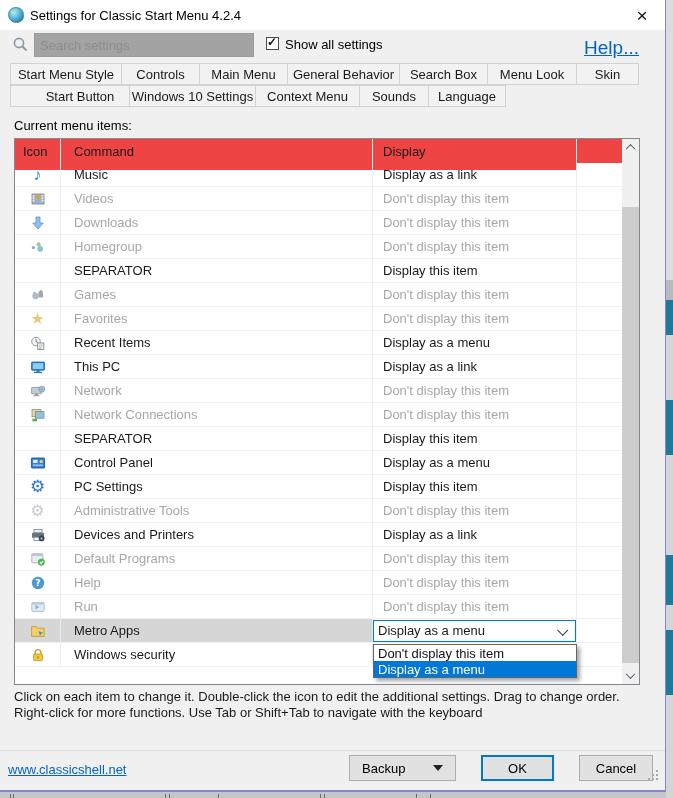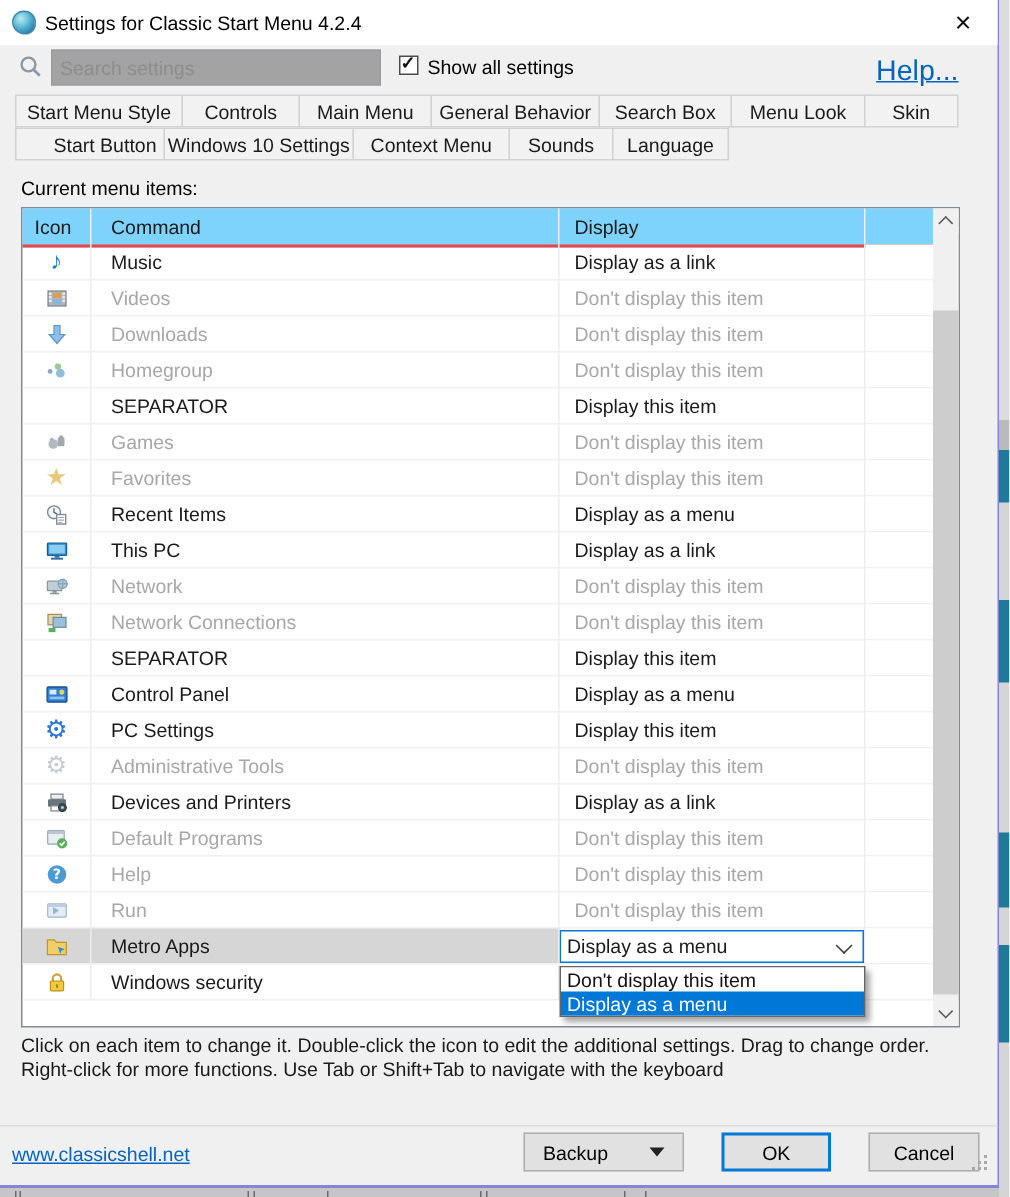--- a/index.html
+++ b/index.html
@@ -22,21 +22,21 @@
   
   .tabrow{position:absolute;left:10px;display:flex;}
   .tabrow1{top:63px;height:22px;}
   .tabrow2{top:85px;height:22px;}
   .tab{box-sizing:border-box;height:22px;border:1px solid #d2d2d2;margin-left:-1px;background:#f2f2f2;display:flex;align-items:center;justify-content:center;font-size:13px;color:#1a1a1a;white-space:nowrap;}
   .tab:first-child{margin-left:0;}
   .tab.active{background:#ffffff;border-bottom:none;height:26px;margin-top:-3px;position:relative;z-index:3;}
   
   .list-label{position:absolute;left:14px;top:118px;font-size:13px;color:#000;}
   .table{position:absolute;left:14px;top:138px;width:626px;height:547px;background:#fff;border:1px solid #828790;box-sizing:border-box;}
-  .thead{position:absolute;left:0;top:0;width:607px;height:24px;display:flex;border-bottom:2px solid #ef4444;background:#7dd3fc;}
+  .thead{position:absolute;left:0;top:0;width:607px;height:24px;display:flex;border-bottom:7px solid #ef4444;background:#ef4444;}
   .hc{box-sizing:border-box;font-size:13px;color:#1a1a1a;display:flex;align-items:center;border-right:1px solid #ececec;}
   .hc-icon{width:46px;padding-left:8px;}
   .hc-command{width:312px;padding-left:13px;}
   .hc-display{width:204px;padding-left:10px;}
   .hc-fill{flex:1;border-right:none;}
   .rows{position:absolute;left:0;top:24px;width:607px;}
   .trow{display:flex;height:24px;box-sizing:border-box;border-bottom:1px solid #f0f0f1;}
   .tc{box-sizing:border-box;border-right:1px solid #ececec;display:flex;align-items:center;font-size:13px;color:#1a1a1a;overflow:hidden;}
   .tc-icon{width:46px;justify-content:center;}
   .tc-command{width:312px;padding-left:13px;}
@@ -107,21 +107,21 @@
     <div class="tabrow tabrow1" id="tabrow1">
         <div class="tab" style="width: 112px;">Start Menu Style</div>
         <div class="tab" style="width: 79px; text-align: right;">Controls</div>
         <div class="tab" style="width: 89px;">Main Menu</div>
         <div class="tab" style="width: 113px;">General Behavior</div>
         <div class="tab" style="width: 89px;">Search Box</div>
         <div class="tab" style="width: 90px;">Menu Look</div>
         <div class="tab" style="width: 63px;">Skin</div>
       </div>
     <div class="tabrow tabrow2" id="tabrow2">
-        <div class="tab" style="width: 100px; padding-left: 20px;">Start Button</div>
+        <div class="tab" style="width: 120px; padding-left: 20px;">Start Button</div>
         <div class="tab" style="width: 127px;">Windows 10 Settings</div>
         <div class="tab" style="width: 105px;">Context Menu</div>
         <div class="tab" style="width: 70px;">Sounds</div>
         <div class="tab" style="width: 78px;">Language</div>
       </div>
 
     <div class="list-label">Current menu items:</div>
 
     <div class="table">
       <div class="thead">

